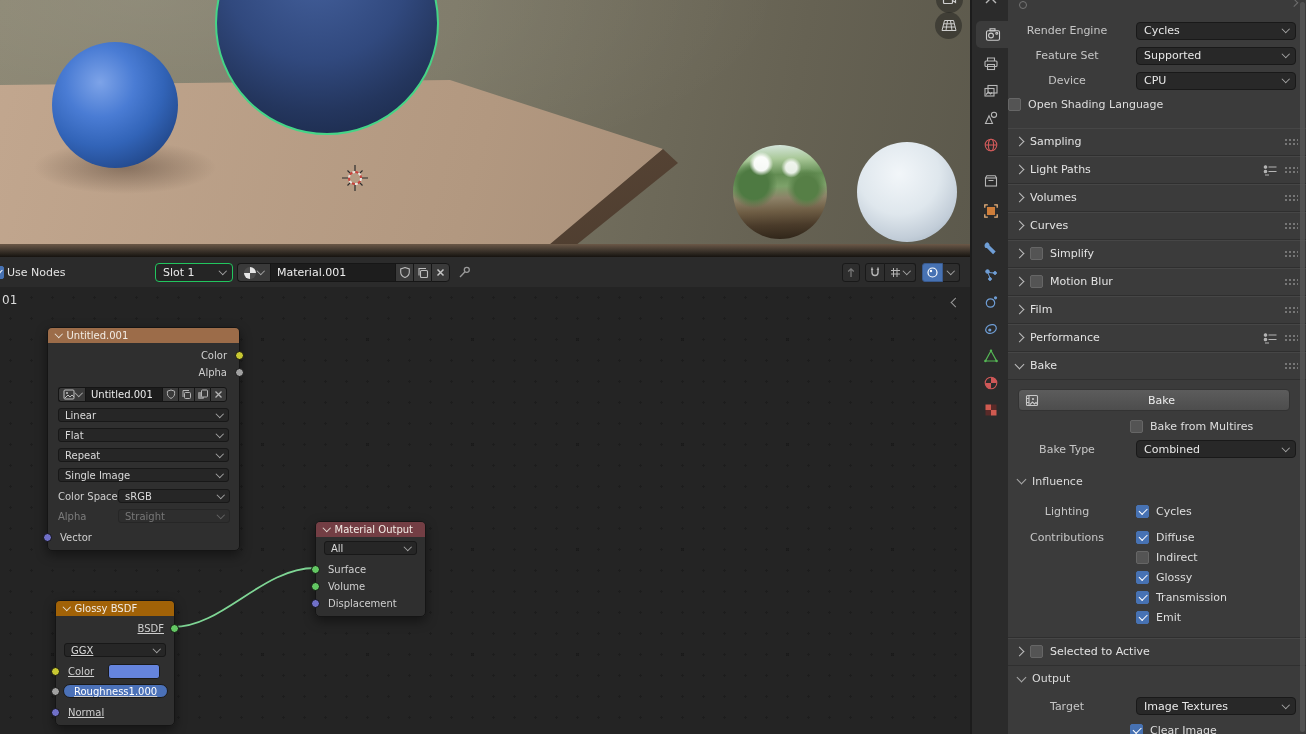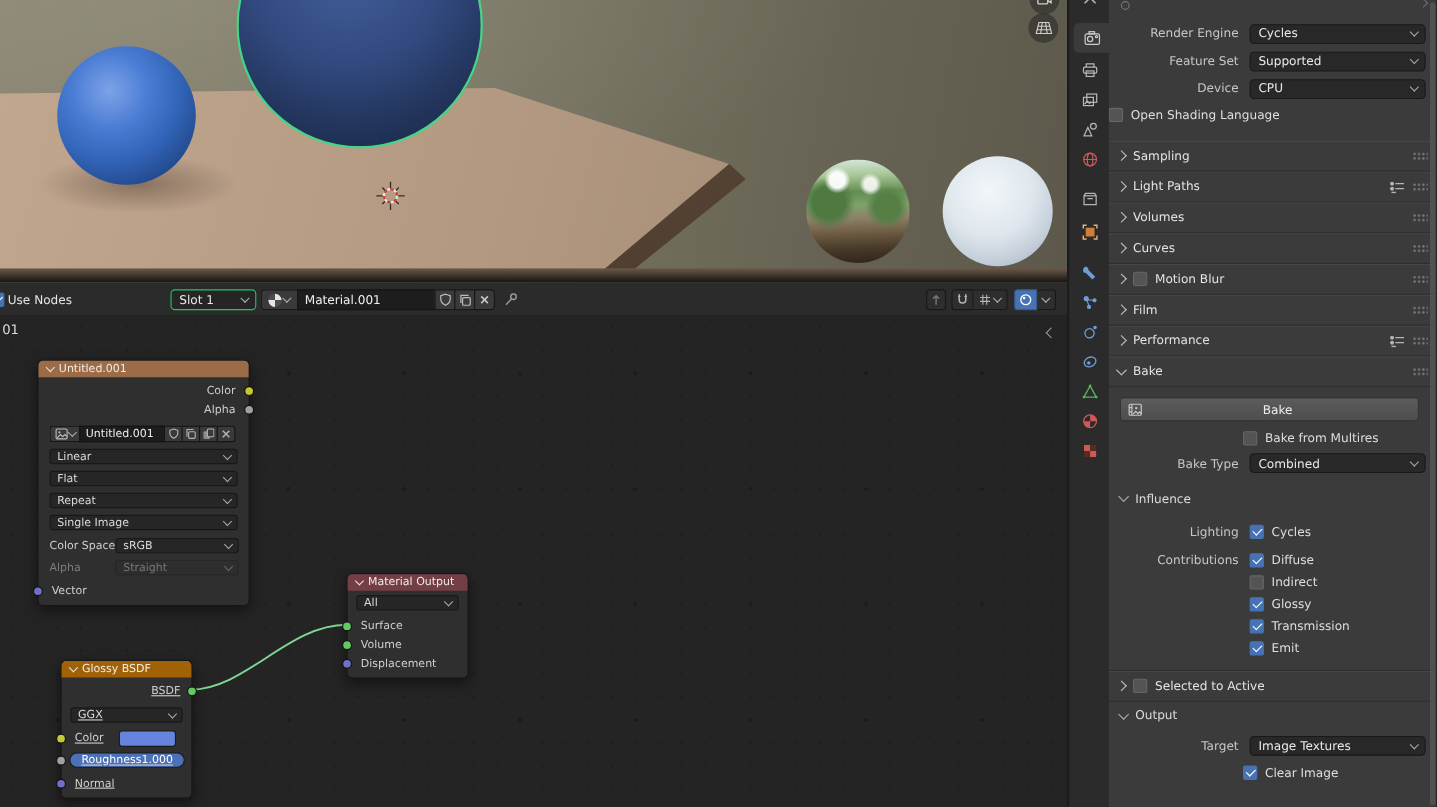--- a/index.html
+++ b/index.html
@@ -99,21 +99,21 @@
   .slider .t{flex:1;text-align:left;}
   
   #tabbar{position:absolute;left:970px;top:0;width:38px;height:734px;background:#2b2b2b;
      border-left:2px solid #1c1c1c;overflow:hidden;}
   .ptab{position:absolute;left:0;width:38px;height:27px;display:flex;align-items:center;justify-content:center;}
   .ptab.active{left:4px;width:34px;background:#3b3b3b;border-radius:5px 0 0 5px;}
   
   #props{position:absolute;left:1008px;top:0;width:298px;height:734px;background:#3b3b3b;overflow:hidden;}
   .crumb-row{height:10px;overflow:hidden;opacity:.45;display:flex;align-items:flex-start;padding:0 10px;}
   .frow{display:flex;align-items:center;height:25px;}
-  .flabel{width:118px;text-align:right;padding-right:10px;color:#c6c6c6;flex:none;}
+  .flabel{width:118px;text-align:center;padding-right:10px;color:#c6c6c6;flex:none;}
   .fctrl{flex:1;margin-right:10px;}
   .pdd{height:18px;border-radius:4px;background:#282828;border:1px solid #191919;}
   .cbrow{display:flex;align-items:center;gap:7px;}
   .cbl{color:#dedede;}
   .prow{height:27px;display:flex;align-items:center;gap:7px;padding:0 8px;
      box-shadow:inset 0 1px 0 #464646;border-bottom:1px solid #2f2f2f;color:#e3e3e3;}
   .prow .cv{border-color:#bdbdbd;}
   .prow .lbl{flex:1;}
   .grip{width:14px;height:8px;background-image:radial-gradient(circle,#8a8a8a 1px,transparent 1.2px);
      background-size:4px 4px;opacity:.75;flex:none;}
@@ -235,21 +235,21 @@
   </div>
 
   <div id="node-editor">
     <div class="crumb">01</div>
     <span class="cv left collapse-arrow" style="border-color:#9a9a9a;"></span>
 
     <svg width="970" height="447" style="position:absolute;inset:0;pointer-events:none;">
       <path d="M173,340 C223,340 262,281 315,281" fill="none" stroke="#7fd695" stroke-width="1.8"></path>
     </svg>
 
-    <div class="node" style="left:34px;top:40px;width:191px;">
+    <div class="node" style="left:47px;top:40px;width:191px;">
       <div class="nhead" style="background:#9c6c49;">
         <span class="cv down sm"></span>
         <span>Untitled.001</span>
       </div>
       <div style="padding:4px 0 4px 0;">
         <div class="nrow" style="height:17px;justify-content:flex-end;padding-right:12px;">
           <span>Color</span>
           <span class="sock r" style="background:#c8c832;"></span>
         </div>
         <div class="nrow" style="height:17px;justify-content:flex-end;padding-right:12px;">
@@ -557,20 +557,26 @@
         <span class="grip"></span>
       </div>
       <div class="prow">
         <span class="cv right"></span>
         <span class="lbl">Curves</span>
         <span class="grip"></span>
       </div>
       <div class="prow">
         <span class="cv right"></span>
         <span class="cb"></span>
+        <span class="lbl">Simplify</span>
+        <span class="grip"></span>
+      </div>
+      <div class="prow">
+        <span class="cv right"></span>
+        <span class="cb"></span>
         <span class="lbl">Motion Blur</span>
         <span class="grip"></span>
       </div>
       <div class="prow">
         <span class="cv right"></span>
         <span class="lbl">Film</span>
         <span class="grip"></span>
       </div>
       <div class="prow">
         <span class="cv right"></span>

